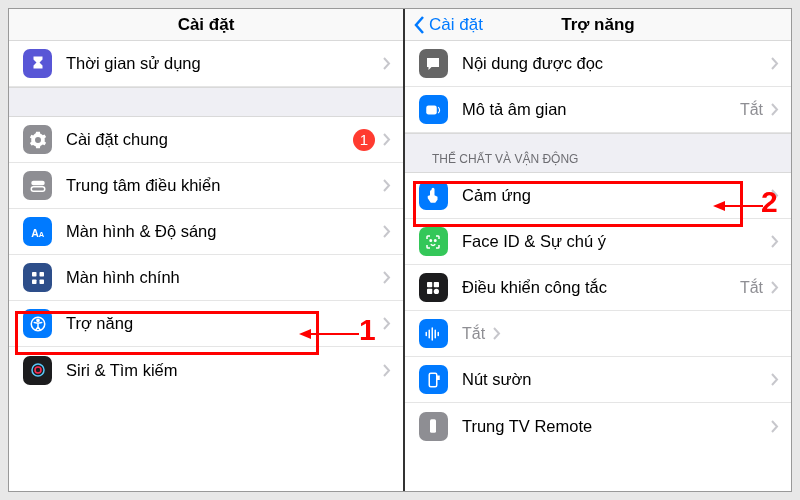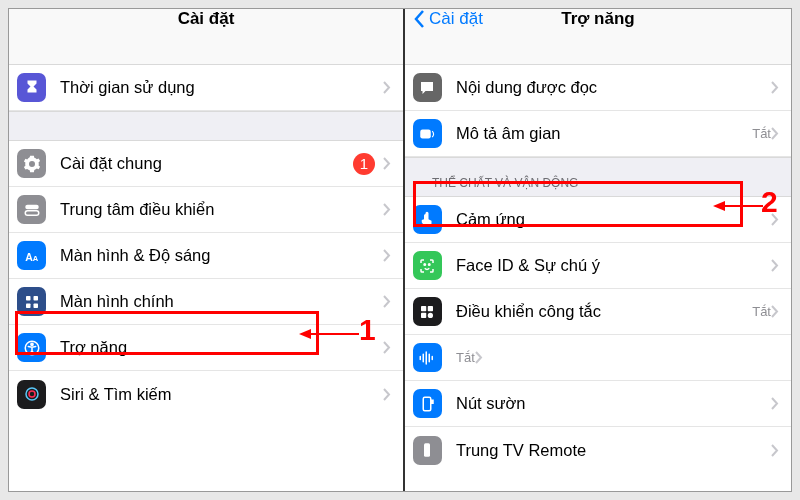--- a/index.html
+++ b/index.html
@@ -20,23 +20,23 @@
   }
   .pane {
     height: 100%;
     background: #fff;
     position: relative;
     overflow: hidden;
   }
   .pane-left { width: 397px; border-right: 2px solid #333; }
   .pane-right { width: 387px; }
   .nav {
-    height: 56px;
+    height: 32px;
     display: flex;
-    align-items: flex-start;
+    align-items: center;
     justify-content: center;
     position: relative;
     background: #f9f9f9;
     border-bottom: 1px solid #d9d9d9;
   }
   .nav-title { font-size: 17px; font-weight: 600; color: #000; }
   .nav-back {
     position: absolute;
     left: 8px;
     display: flex;
@@ -54,37 +54,37 @@
     color: #6d6d72;
     padding: 18px 16px 6px 27px;
     text-transform: uppercase;
     border-bottom:1px solid #d9d9d9;
     border-top:1px solid #d9d9d9;
   }
   .row {
     display: flex;
     align-items: center;
     height: 46px;
-    padding: 0 12px 0 8px;
+    padding: 0 12px 0 14px;
     background: #fff;
     border-bottom: 1px solid #e5e5e5;
     position: relative;
   }
   .row:last-child { border-bottom: none; }
   .icon {
     width: 29px; height: 29px;
     border-radius: 7px;
     display: flex; align-items: center; justify-content: center;
     margin-right: 14px;
     flex-shrink: 0;
     color: #fff;
   }
   .icon svg { width: 18px; height: 18px; }
   .label { flex: 1; font-size: 16.5px; color: #000; }
-  .detail { font-size: 13px; color: #8e8e93; margin-right: 0; }
+  .detail { font-size: 16px; color: #8e8e93; margin-right: 8px; }
   .chev { color: #c7c7cc; }
   .chev svg { width: 8px; height: 13px; display:block; }
   .badge {
     width: 22px; height: 22px; border-radius: 50%;
     background: #ff3b30; color:#fff; font-size: 15px;
     display:flex; align-items:center; justify-content:center;
     margin-right: 8px;
   }
   
   .bg-purple { background:#5856d6; }

